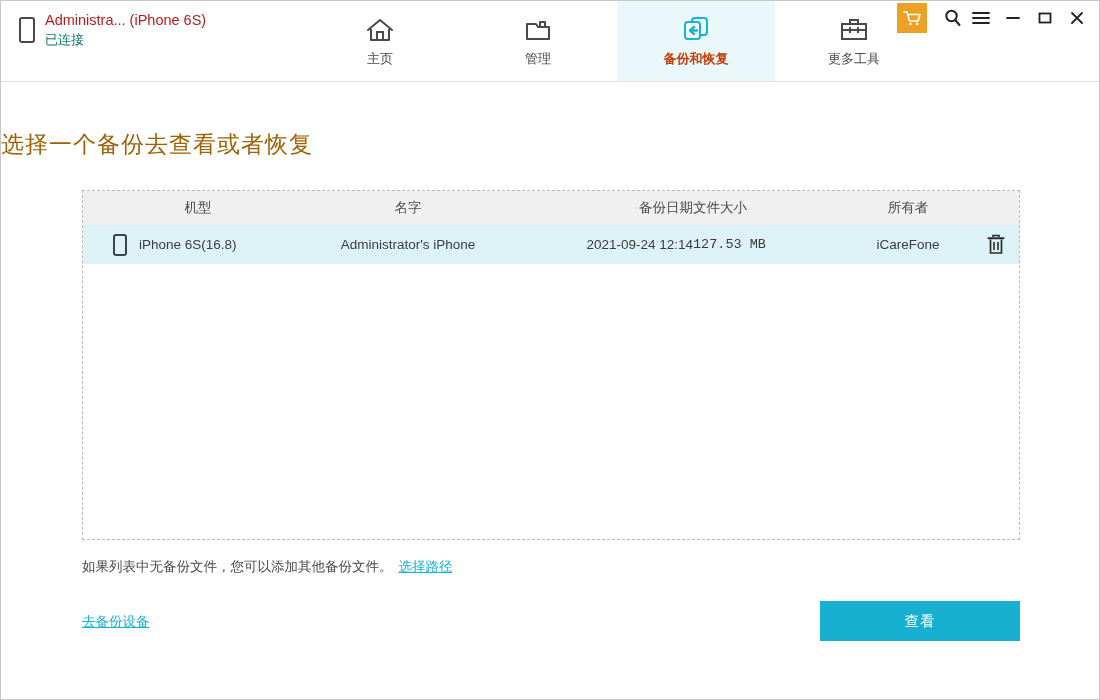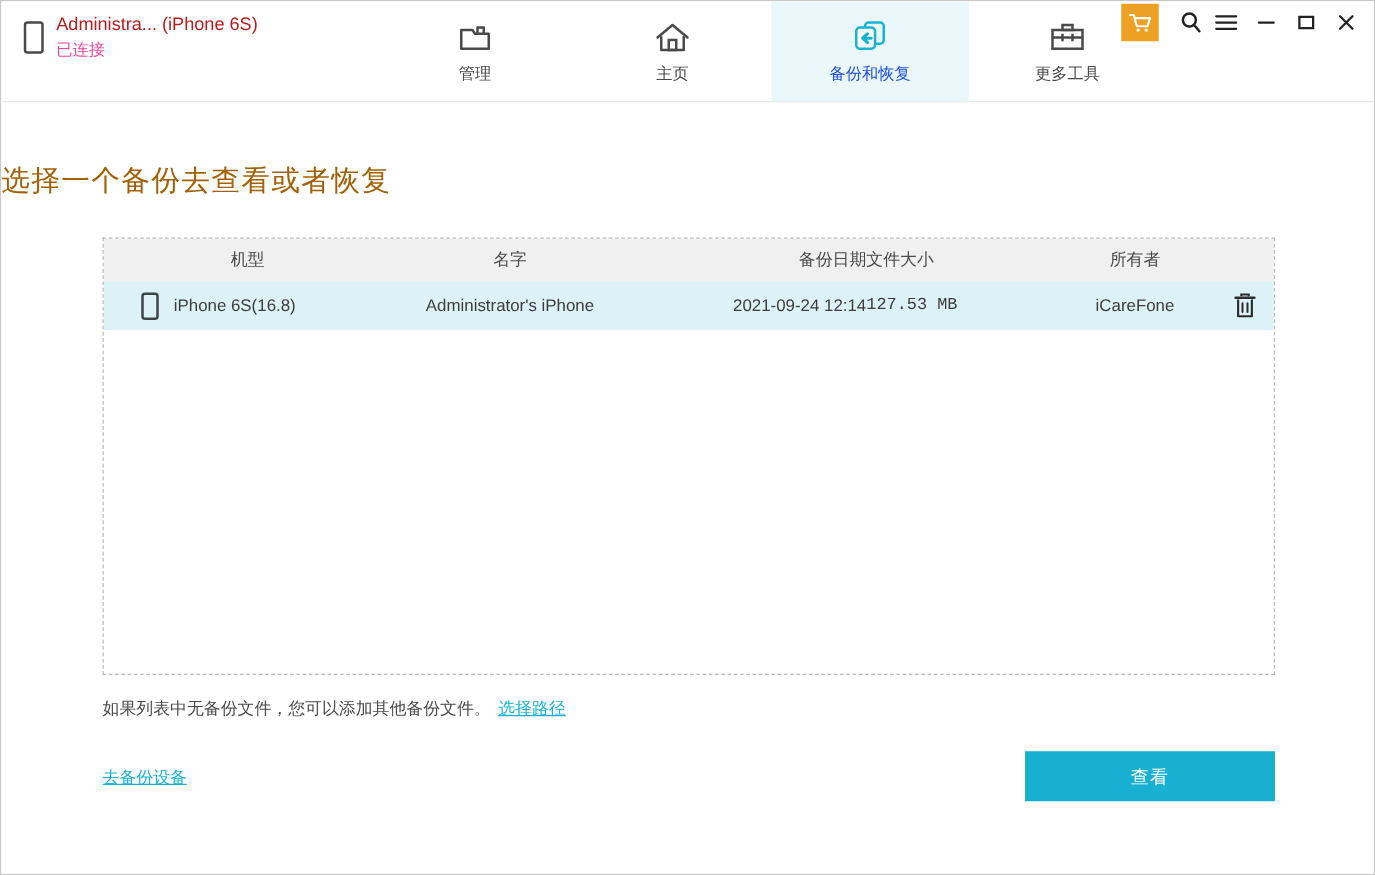--- a/index.html
+++ b/index.html
@@ -62,21 +62,21 @@
     flex-direction: column;
     line-height: 1.35;
   }
   .device-name {
     font-size: 14.5px;
     color: #b91c1c;
     white-space: nowrap;
   }
   .device-status {
     font-size: 13px;
-    color: #ec4899;
+    color: #0f766e;
   }
 
   
   .nav-tabs {
     display: flex;
     align-items: stretch;
     flex: 1 1 auto;
   }
   .nav-tab {
     width: 158px;
@@ -96,21 +96,22 @@
     height: 30px;
     display: flex;
     align-items: flex-end;
     justify-content: center;
   }
   .nav-tab .tab-label {
     font-size: 13px;
     color: #4a4a4a;
   }
   .nav-tab.active .tab-label {
-    color: #1d4ed8;
+    color: #c2410c;
+    font-weight: bold;
   }
 
   
   .win-controls {
     position: absolute;
     top: 0;
     right: 0;
     height: 34px;
     display: flex;
     align-items: center;
@@ -271,36 +272,36 @@
         <span class="device-name">Administra... (iPhone 6S)</span>
         <span class="device-status">已连接</span>
       </span>
     </div>
 
     <div class="nav-tabs">
 
       <div class="nav-tab">
         <span class="tab-icon">
           <svg width="30" height="28" viewBox="0 0 30 28">
-            <path d="M4 8 L4 23 L26 23 L26 11 L15 11 L13 8 Z" fill="none" stroke="#4a4a4a" stroke-width="2" stroke-linejoin="round"></path>
-            <path d="M17 11 L17 6 L22 6 L22 11" fill="none" stroke="#4a4a4a" stroke-width="2" stroke-linejoin="round"></path>
-          </svg>
-        </span>
-        <span class="tab-label">管理</span>
-      </div>
-
-      <div class="nav-tab">
-        <span class="tab-icon">
-          <svg width="30" height="28" viewBox="0 0 30 28">
             <path d="M3 14 L15 4 L27 14" fill="none" stroke="#4a4a4a" stroke-width="2" stroke-linecap="round" stroke-linejoin="round"></path>
             <path d="M6 13 L6 24 L24 24 L24 13" fill="none" stroke="#4a4a4a" stroke-width="2" stroke-linejoin="round"></path>
             <rect x="12" y="16" width="6" height="8" fill="none" stroke="#4a4a4a" stroke-width="2"></rect>
           </svg>
         </span>
         <span class="tab-label">主页</span>
+      </div>
+
+      <div class="nav-tab">
+        <span class="tab-icon">
+          <svg width="30" height="28" viewBox="0 0 30 28">
+            <path d="M4 8 L4 23 L26 23 L26 11 L15 11 L13 8 Z" fill="none" stroke="#4a4a4a" stroke-width="2" stroke-linejoin="round"></path>
+            <path d="M17 11 L17 6 L22 6 L22 11" fill="none" stroke="#4a4a4a" stroke-width="2" stroke-linejoin="round"></path>
+          </svg>
+        </span>
+        <span class="tab-label">管理</span>
       </div>
 
       <div class="nav-tab active">
         <span class="tab-icon">
           <svg width="32" height="30" viewBox="0 0 32 30">
             <rect x="12" y="4" width="15" height="17" rx="3" fill="none" stroke="#17b3d4" stroke-width="2"></rect>
             <rect x="5" y="8" width="15" height="17" rx="3" fill="#ffffff" stroke="#17b3d4" stroke-width="2"></rect>
             <path d="M17 16.5 L11 16.5 M14 13 L10 16.5 L14 20" fill="none" stroke="#17b3d4" stroke-width="2.4" stroke-linecap="round" stroke-linejoin="round"></path>
           </svg>
         </span>

